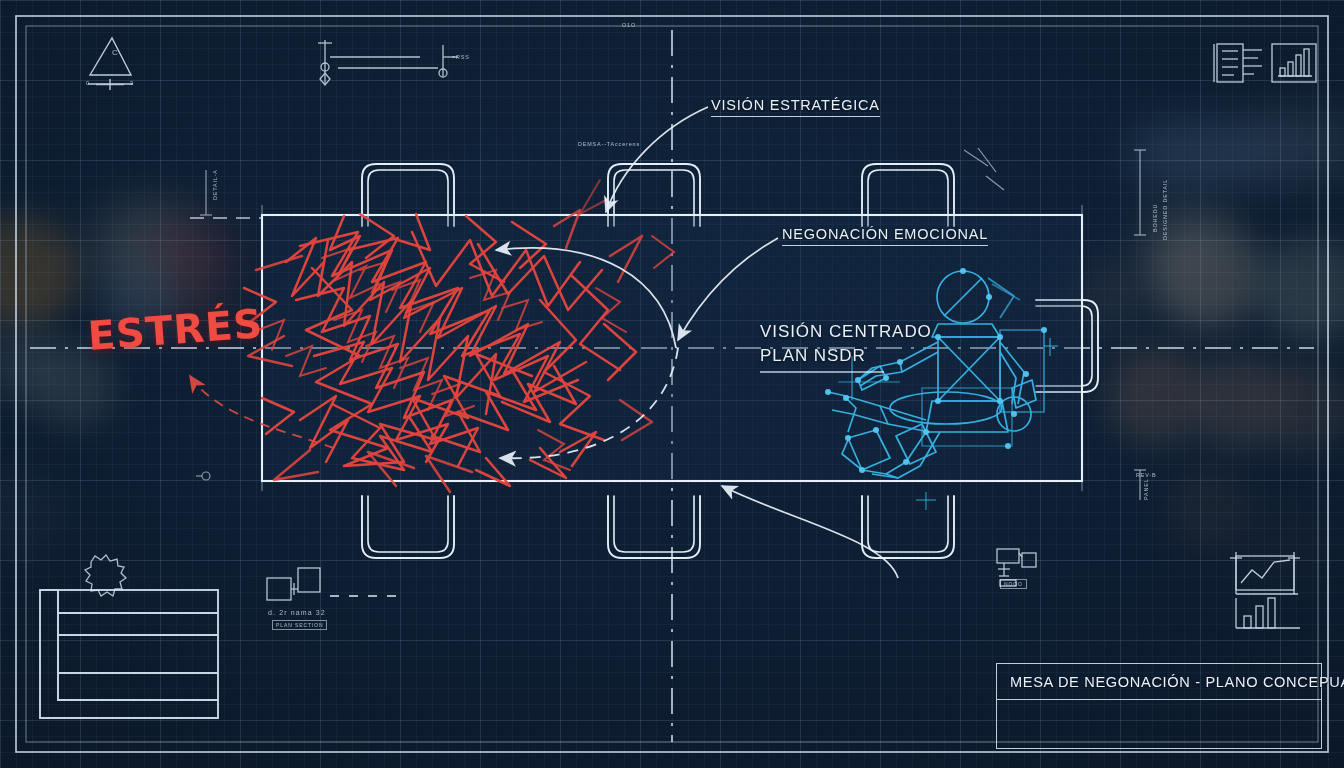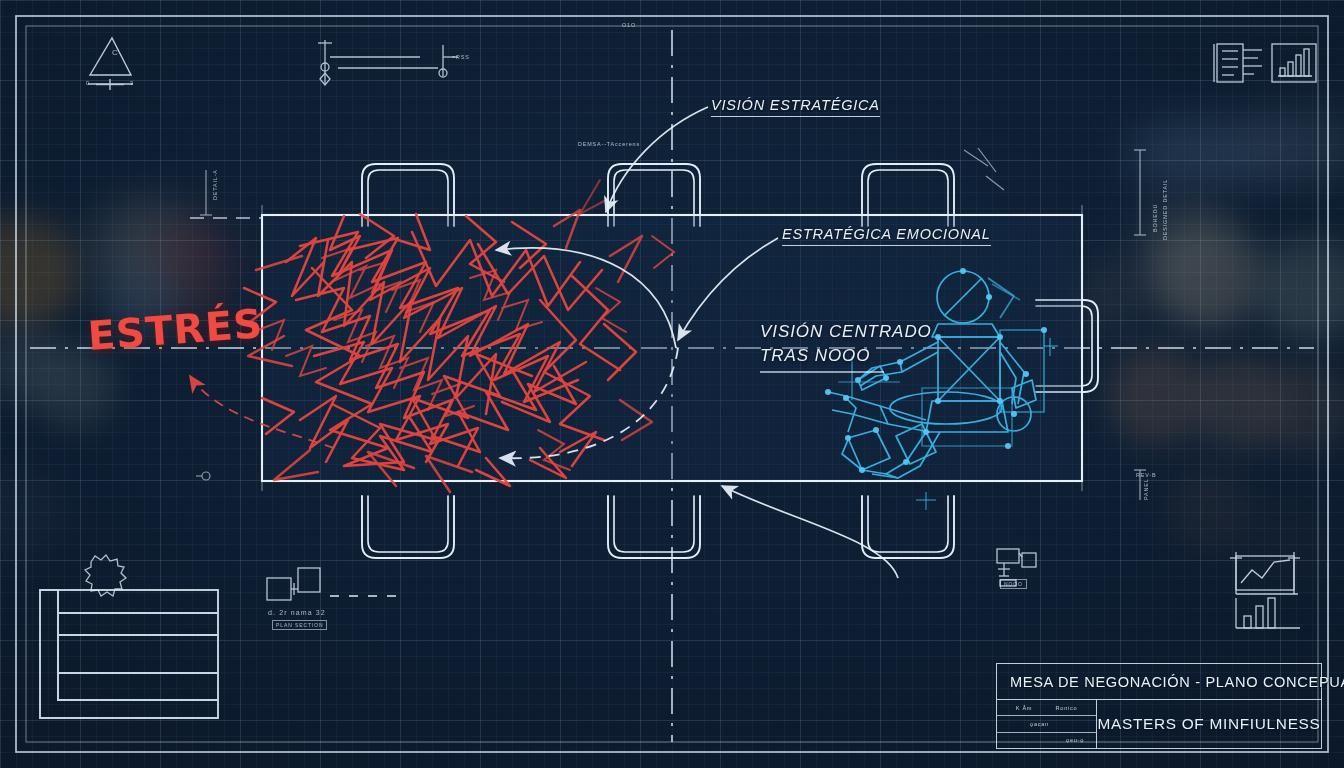--- a/index.html
+++ b/index.html
@@ -31,21 +31,21 @@
       linear-gradient(to bottom, rgba(180,215,245,.26) 1px, transparent 1px);
     background-size:80px 80px; }
   .noise { position:absolute; inset:0; pointer-events:none; opacity:.18;
     background-image:repeating-linear-gradient(0deg, rgba(255,255,255,.035) 0 1px, transparent 1px 3px),
                      repeating-linear-gradient(90deg, rgba(0,0,0,.05) 0 1px, transparent 1px 3px); }
   svg.layer { position:absolute; inset:0; width:1344px; height:768px; overflow:visible; }
 
   
   .lbl { position:absolute; color:#e9f1f8; letter-spacing:.055em;
          font-family:"Liberation Sans", sans-serif; white-space:nowrap;
-         text-shadow:0 1px 3px rgba(4,12,22,.9);font-style:italic; }
+         text-shadow:0 1px 3px rgba(4,12,22,.9); }
   .lbl.u { border-bottom:1.4px solid rgba(226,238,248,.85); padding-bottom:3px; }
 
   #lbl-vision   { left:711px; top:97px;  font-size:14.5px; }
   #lbl-regul    { left:782px; top:226px; font-size:14.5px; }
   #lbl-lider    { left:760px; top:320px; font-size:17px; line-height:24px; }
 
   #lbl-estres { position:absolute; left:88px; top:313px; font-size:40px; color:#ef4b42;
     font-family:"DejaVu Sans", sans-serif; font-weight:700; letter-spacing:.02em;
     transform:rotate(-4.2deg); transform-origin:left center;
     text-shadow:0 2px 7px rgba(120,14,14,.55); }
@@ -430,25 +430,25 @@
       <line x1="986" y1="176" x2="1004" y2="190"></line>
     </g>
   </svg>
 
   <svg class="layer">
     <line x1="760" y1="372" x2="884" y2="372" stroke="#dceaf8" stroke-width="1.5" opacity=".85"></line>
   </svg>
 
   <div class="lbl u" id="lbl-vision">VISIÓN ESTRATÉGICA</div>
 
-  <div class="lbl u" id="lbl-regul">ESTRATÉGICA EMOCIONAL</div>
+  <div class="lbl u" id="lbl-regul">NEGONACIÓN EMOCIONAL</div>
 
   <div class="lbl" id="lbl-lider">
     <div>VISIÓN CENTRADO</div>
-    <div>TRAS NOOO</div>
+    <div>PLAN NSDR</div>
   </div>
 
   <div id="lbl-estres">ESTRÉS</div>
 
   <div class="micro" style="left:578px; top:141px;">DEMSA--TAccerens</div>
   <div class="micro" style="left:452px; top:54px;">=RSS</div>
   <div class="micro" style="left:622px; top:22px;">O1O</div>
   <div class="micro vert" style="left:1152px; top:232px;">BOHEDU</div>
   <div class="micro vert" style="left:1162px; top:240px;">DESIGNED DETAIL</div>
   <div class="micro vert" style="left:1143px; top:500px;">PANEL</div>
@@ -458,32 +458,15 @@
   <div class="microbox" style="left:1000px; top:579px;">NOOO</div>
   <div class="micro" style="left:112px; top:48px; font-size:8px;">C</div>
   <div class="micro" style="left:86px; top:80px;">0</div>
   <div class="micro" style="left:130px; top:80px;">3</div>
   <div class="micro" style="left:1136px; top:472px;">REV-B</div>
 
   <div id="titleblock">
     <div id="tb-top">
       <span>MESA DE NEGONACIÓN - PLANO CONCEPUAL</span>
     </div>
-    <div id="tb-bot">
-      <div id="tb-cells">
-        <div class="tb-cell c1">
-          <span>K Âm</span>
-          <span>Ronico</span>
-        </div>
-        <div class="tb-cell c2">
-          <span>ǫacan</span>
-        </div>
-        <div class="tb-cell c3">
-          <span>ǫeu-ǫ</span>
-        </div>
-      </div>
-      <div id="tb-org">
-        <span>MASTERS OF MINFIULNESS</span>
-      </div>
-    </div>
   </div>
 
 </div>
 
 </body></html>

